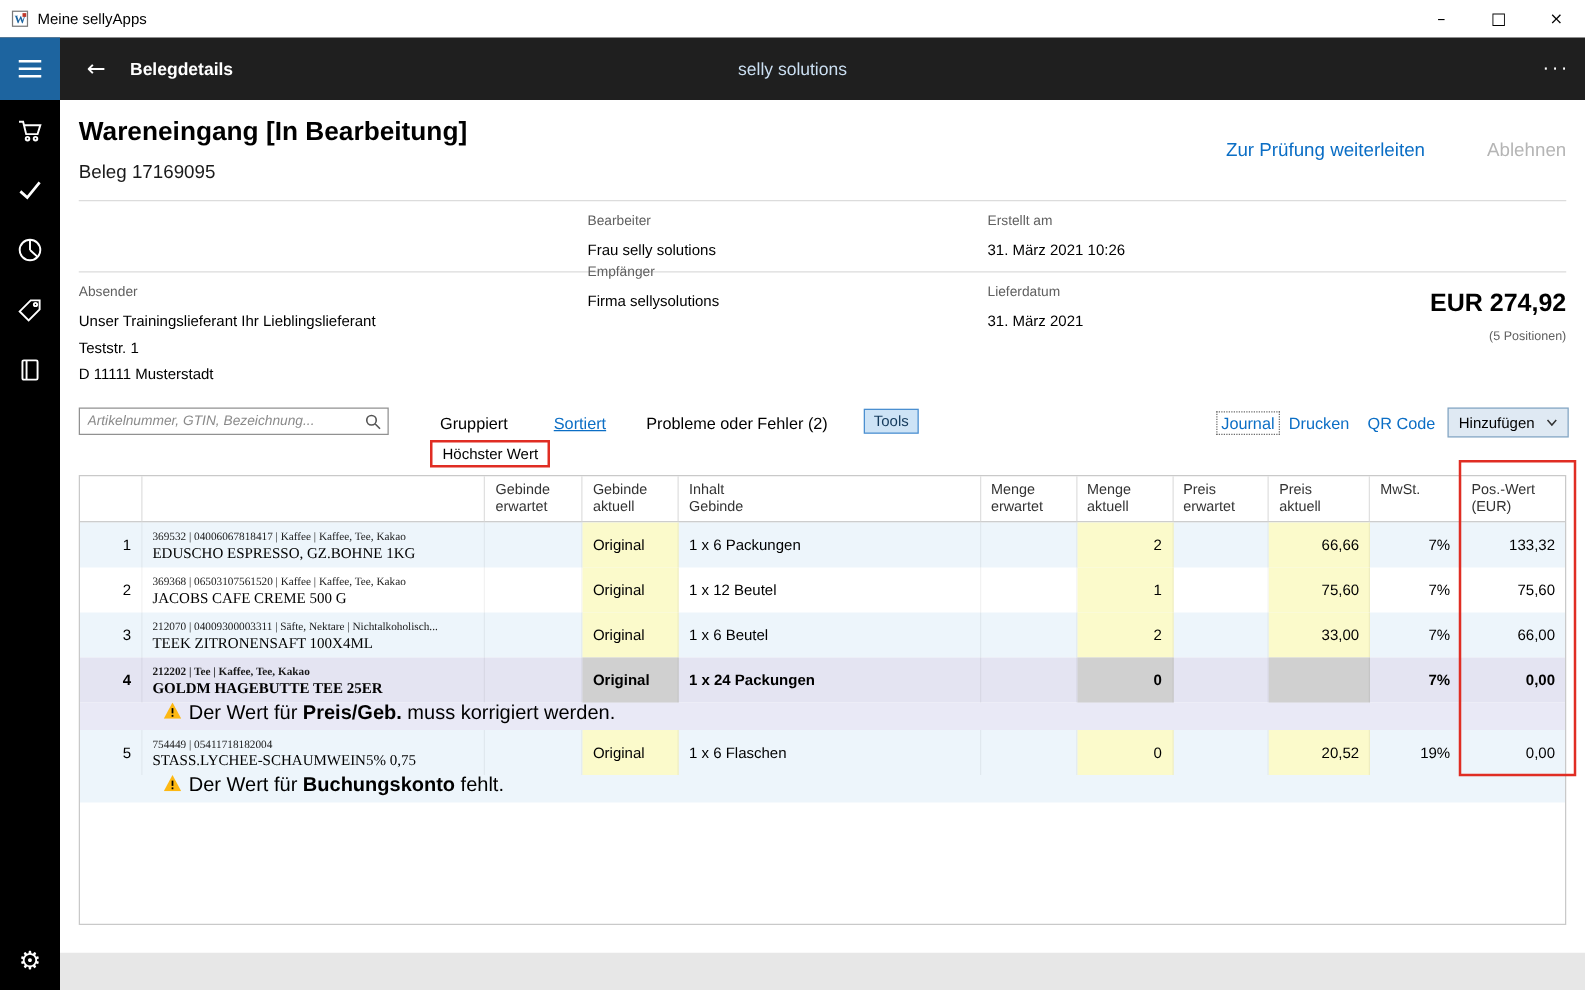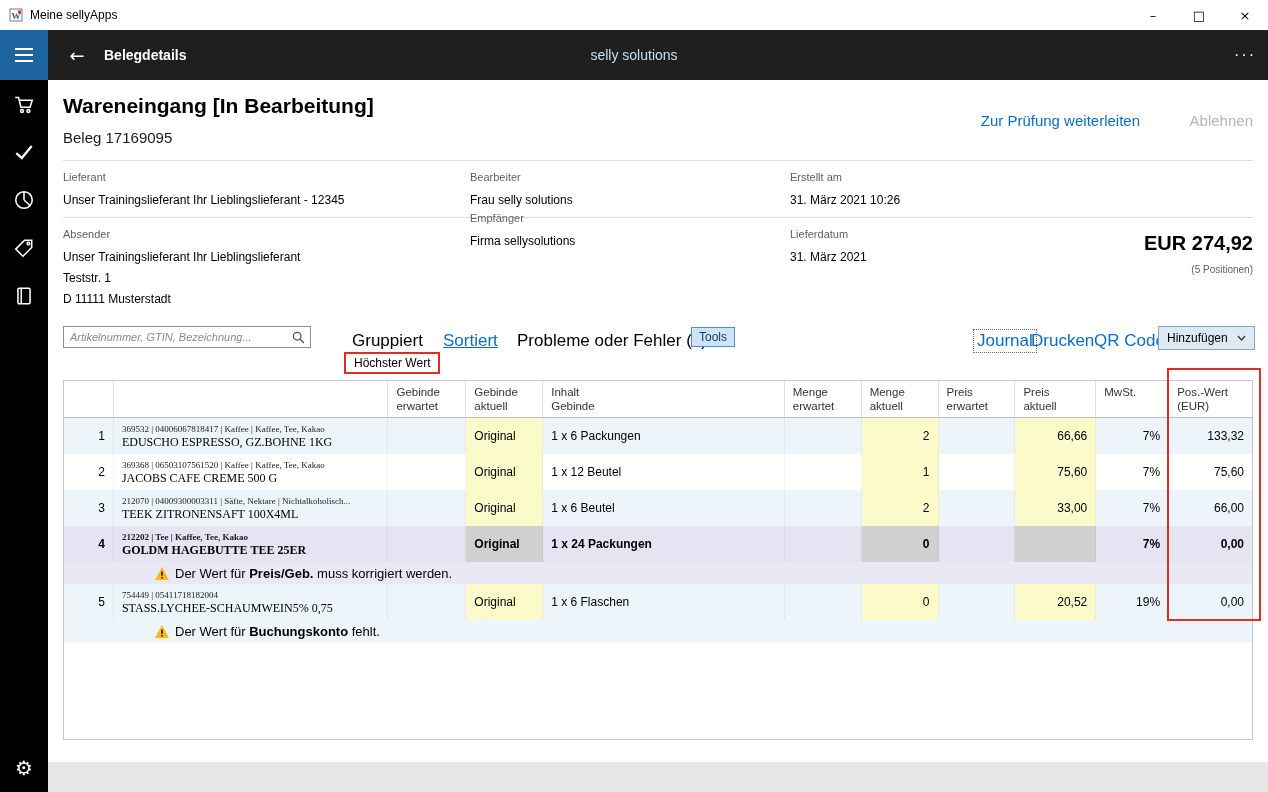--- a/index.html
+++ b/index.html
@@ -46,38 +46,38 @@
   .g11 { left:15px; top:91px; }  .g12 { left:422px; top:91px; }  .g13 { left:742px; top:91px; }
   .g21 { left:15px; top:148px; } .g22 { left:422px; top:132px; } .g23 { left:742px; top:148px; }
   .total-amount { position:absolute; right:15px; top:152px; font-size:20px; font-weight:bold; }
   .total-positions { position:absolute; right:15px; top:184px; font-size:10px; color:#5f5f5f; text-align:right; }
 
   
   .search-wrap { position:absolute; left:15px; top:246px; width:248px; height:22px; border:1px solid #919191; background:#fff; display:flex; align-items:center; }
   .search-input { flex:1; border:none; outline:none; height:18px; padding:0 4px 0 6px; font-size:11px; font-family:"Liberation Sans", sans-serif; background:transparent; }
   .search-input::placeholder { font-style:italic; color:#8a8a8a; }
   .search-icon { margin-right:5px; display:flex; }
-  .tb-text { position:absolute; font-size:17px; color:#000; background:none; border:none; }
+  .tb-text { position:absolute; font-size:13px; color:#000; background:none; border:none; }
   .gruppiert { left:304px; top:251px; }
   .sortiert { left:395px; top:251px; color:#0b6ec5; text-decoration:underline; cursor:pointer; }
   .probleme { left:469px; top:251px; cursor:pointer; }
   .tools-btn { position:absolute; left:643px; top:247px; height:20px; padding:0 7px; background:#cde3f6; border:1px solid #4b8fd0; color:#143a5c; font-size:12px; display:flex; align-items:center; }
   .journal { left:925px; top:249px; color:#0b6ec5; border:1px dotted #6b6b6b; padding:1px 3px; cursor:pointer; }
   .drucken { left:983px; top:251px; color:#0b6ec5; cursor:pointer; }
   .qrcode  { left:1046px; top:251px; color:#0b6ec5; cursor:pointer; }
   .add-btn { position:absolute; left:1110px; top:246px; width:97px; height:24px; background:#dfe9f3; border:1px solid #85a6c4; font-size:12px; display:flex; align-items:center; justify-content:space-between; padding:0 8px; }
   .hoechster-box { position:absolute; left:296px; top:272px; border:2px solid #e02d23; padding:2px 8px; font-size:12px; background:#fff; }
 
   
   .table { position:absolute; left:15px; top:300px; width:1190px; height:360px; border:1px solid #c9c9c9; background:#fff; }
   .thead { display:flex; height:37px; border-bottom:1px solid #bdbdbd; }
   .th { font-size:11.5px; color:#333; padding:4px 0 0 8px; line-height:14px; border-right:1px solid #e0e0e0; }
   .th:last-child { border-right:none; }
   .trow { display:flex; height:36px; }
-  .twarn { display:flex; align-items:center; gap:6px; height:22px; padding-left:91px; font-size:13px; }
+  .twarn { display:flex; align-items:flex-start; gap:6px; height:22px; padding-left:67px; font-size:16px; }
   .alt { background:#edf5fb; }
   .selected { background:#e4e4f2; font-weight:bold; }
   .twarn.selected { background:#e9e9f6; font-weight:normal; }
   .c { display:flex; flex-direction:column; justify-content:center; align-items:flex-start; padding-left:8px; font-size:12px; border-right:1px solid rgba(0,0,0,0.05); overflow:hidden; }
   .c:last-child { border-right:none; }
   .rnum { align-items:flex-end; padding-left:0; padding-right:8px; }
   .yellowhl { background:#fbfacb; }
   .grayhl { background:#d0d0d0; }
   .selected .c { font-weight:bold; }
   .meta { font-size:9px; color:#1a1a1a; line-height:12px; white-space:nowrap; }
@@ -161,24 +161,20 @@
   <div class="footer"></div>
 
   <div class="content">
     <div class="page-title">Wareneingang [In Bearbeitung]</div>
     <div class="doc-number">Beleg 17169095</div>
     <button class="action-forward">Zur Prüfung weiterleiten</button>
     <button class="action-reject">Ablehnen</button>
 
     <div class="divider d1"></div>
 
-    <div class="fgroup g11">
-      <div class="flabel">Lieferant</div>
-      <div class="fvalue">Unser Trainingslieferant Ihr Lieblingslieferant - 12345</div>
-    </div>
     <div class="fgroup g12">
       <div class="flabel">Bearbeiter</div>
       <div class="fvalue">Frau selly solutions</div>
     </div>
     <div class="fgroup g13">
       <div class="flabel">Erstellt am</div>
       <div class="fvalue">31. März 2021 10:26</div>
     </div>
 
     <div class="divider d2"></div>

